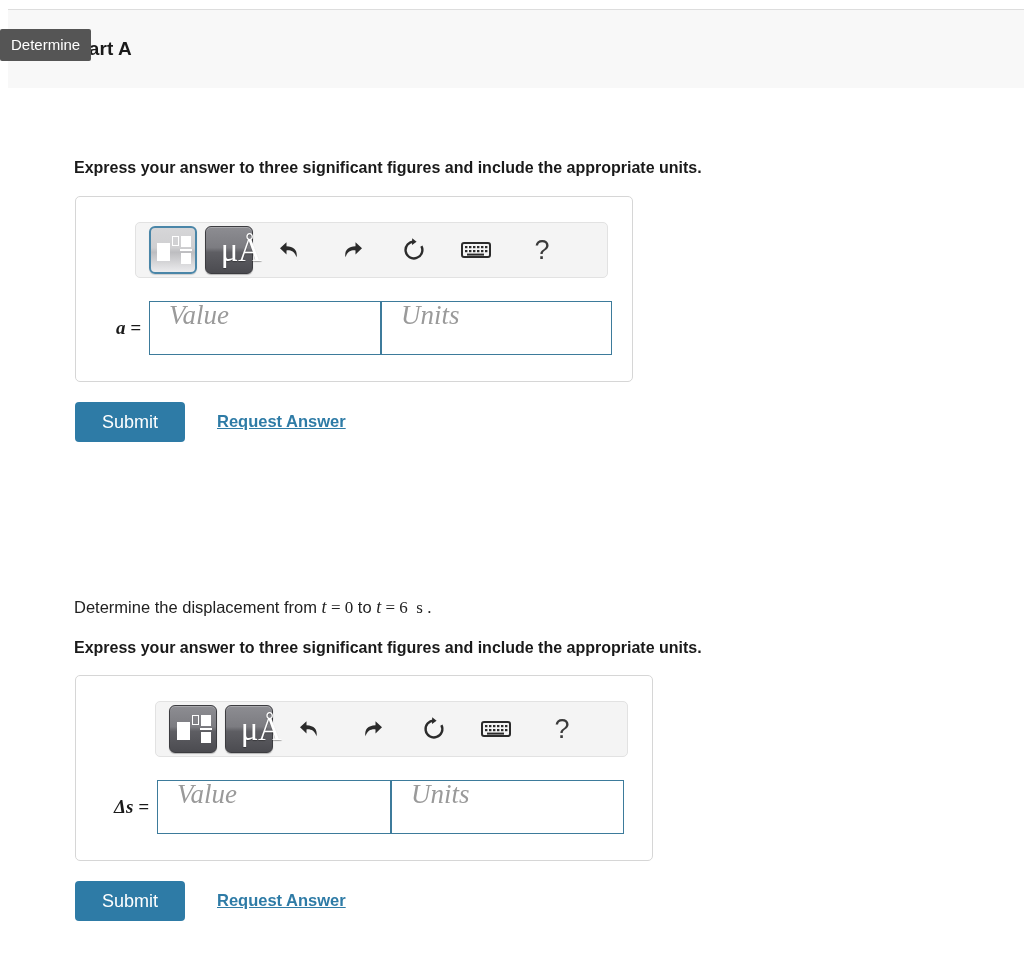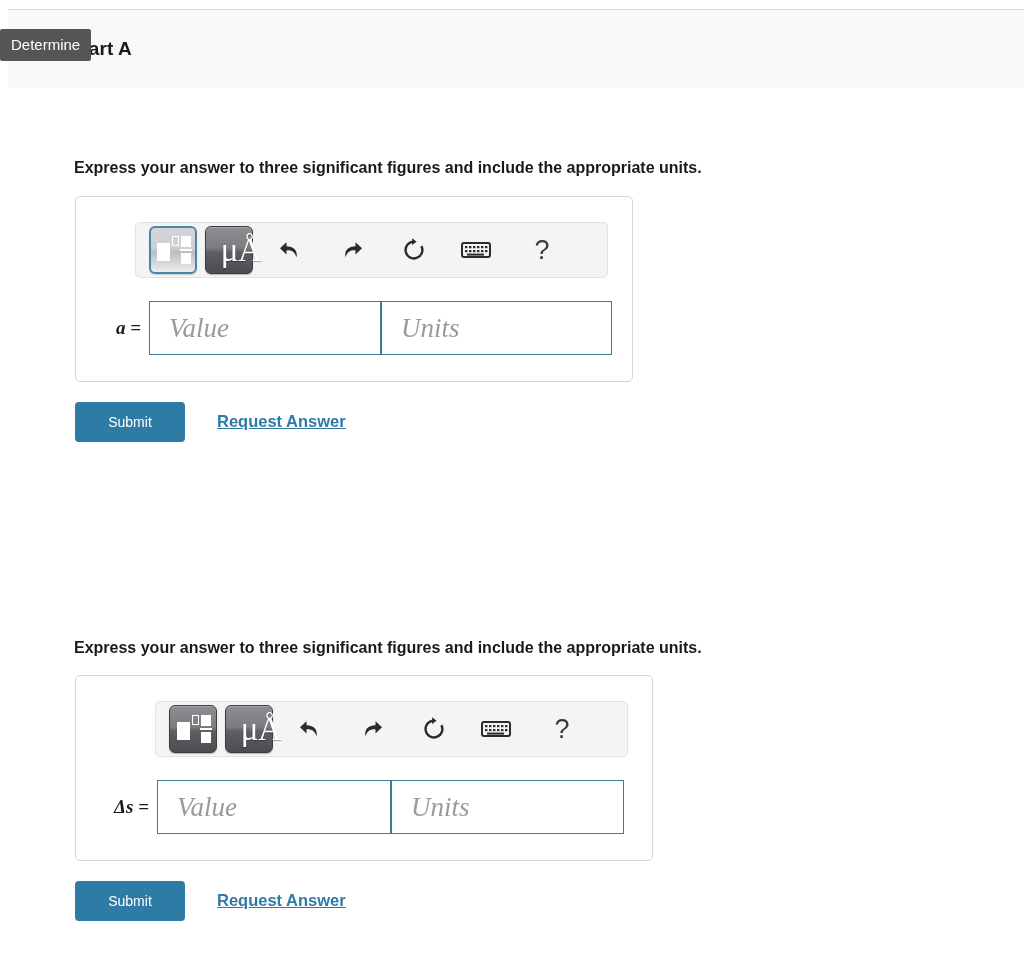--- a/index.html
+++ b/index.html
@@ -181,37 +181,37 @@
     font-size: 19px;
     color: #1a1a1a;
     text-align: right;
     white-space: nowrap;
   }
   .ans-input {
     border: 1px solid #3d7b9b;
     background: #ffffff;
     height: 54px;
     display: flex;
-    align-items: center;
+    align-items: flex-start;
     padding-left: 19px;
   }
   .ans-input .ph {
     font-family: "Liberation Serif", serif;
     font-style: italic;
     font-size: 27px;
     color: #9a9a9a;
     line-height: 1;
   }
 
   
   .btn-submit {
     position: absolute;
     background: #2e7ba6;
     color: #ffffff;
-    font-size: 14px;
+    font-size: 18px;
     border: none;
     border-radius: 4px;
     width: 110px; height: 40px;
     cursor: pointer;
     font-family: "Liberation Sans", sans-serif;
   }
   .link-request {
     position: absolute;
     color: #2e7ba6;
     font-size: 16.5px;
@@ -321,20 +321,23 @@
       <div class="ans-input" style="width:231px;">
         <span class="ph">Units</span>
       </div>
     </div>
   </div>
 
   <button class="btn-submit" style="left:75px; top:402px;">Submit</button>
   <span class="link-request" style="left:217px; top:412px;">Request Answer</span>
 
 
+  <div class="q-text" style="top:596px;">
+    <span>Determine the displacement from </span><span class="mathvar">t</span><span class="mathnum"> = </span><span class="mathnum">0</span><span> to </span><span class="mathvar">t</span><span class="mathnum"> = </span><span class="mathnum">6</span><span class="mathnum">&nbsp;&nbsp;</span><span class="mathnum">s</span><span class="mathnum">&nbsp;</span><span class="mathnum">.</span>
+  </div>
 
   <div class="q-bold" style="top:638px;">Express your answer to three significant figures and include the appropriate units.</div>
 
   <div class="answer-panel" style="left:75px; top:675px; width:578px; height:186px;">
 
     <div class="tool-bar" style="left:79px; top:25px; width:473px; height:56px;">
       <div style="width:13px;"></div>
 
       <div class="tb-btn dark">
         <div class="tpl-glyph">

